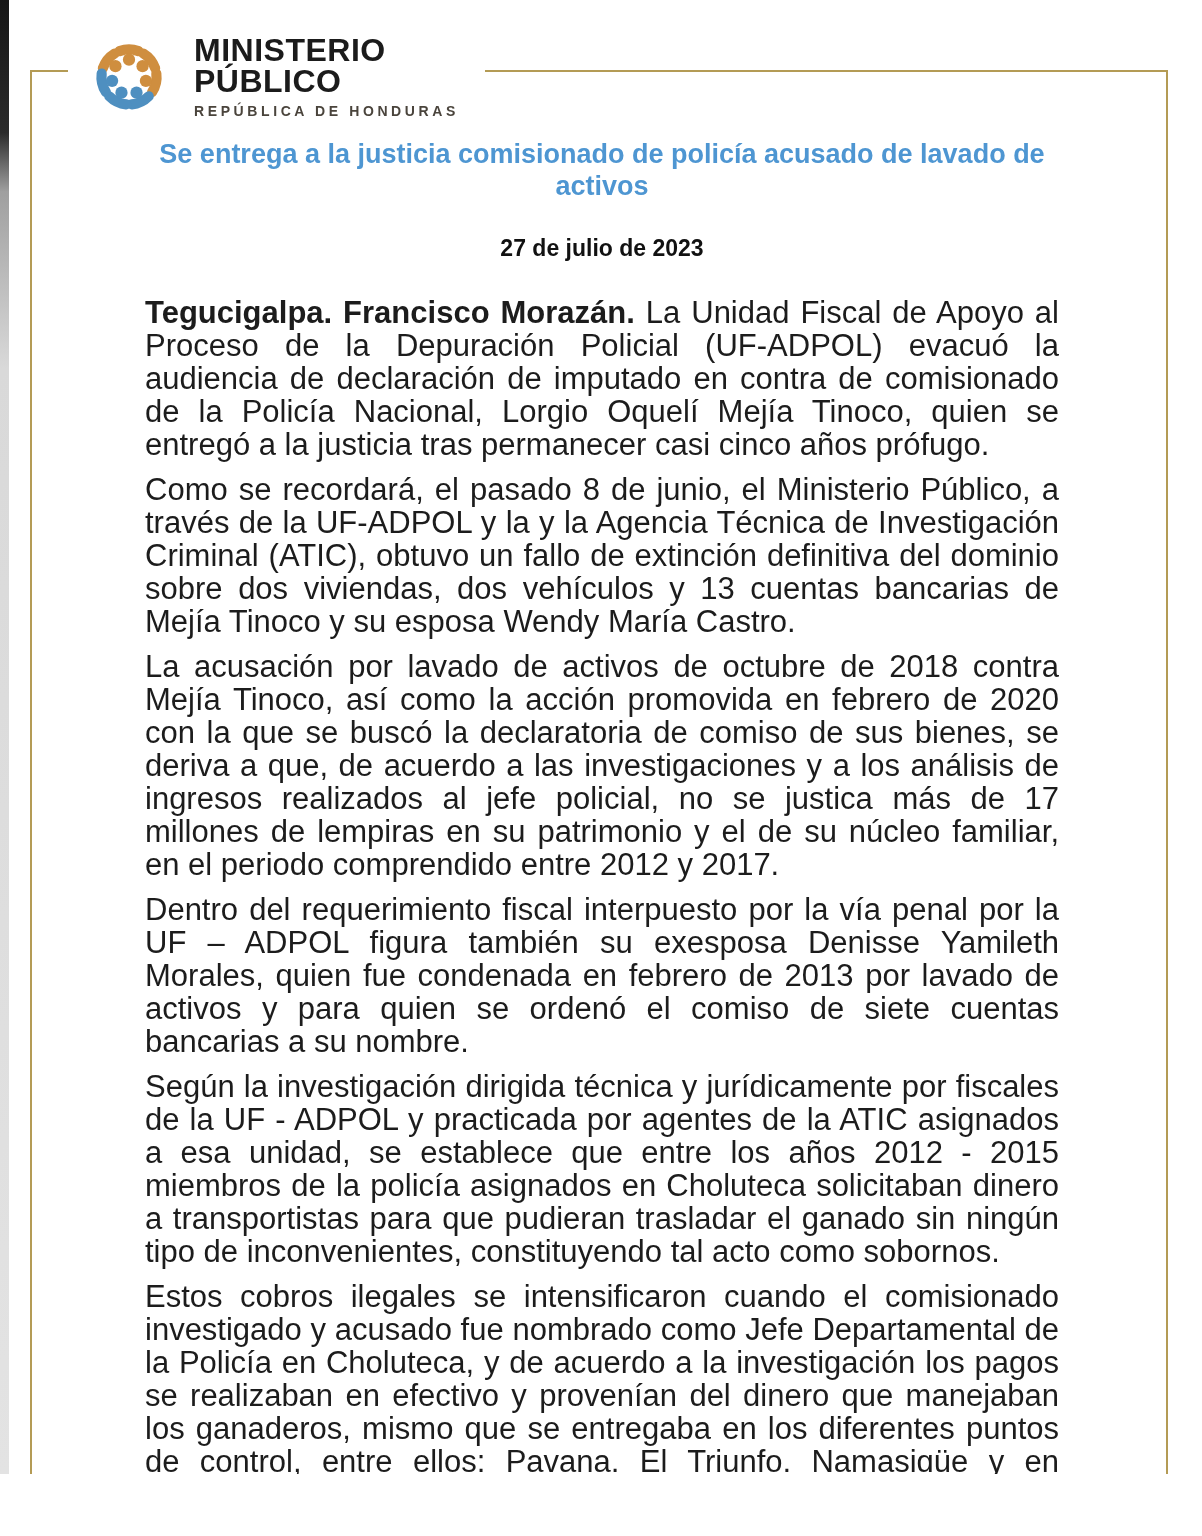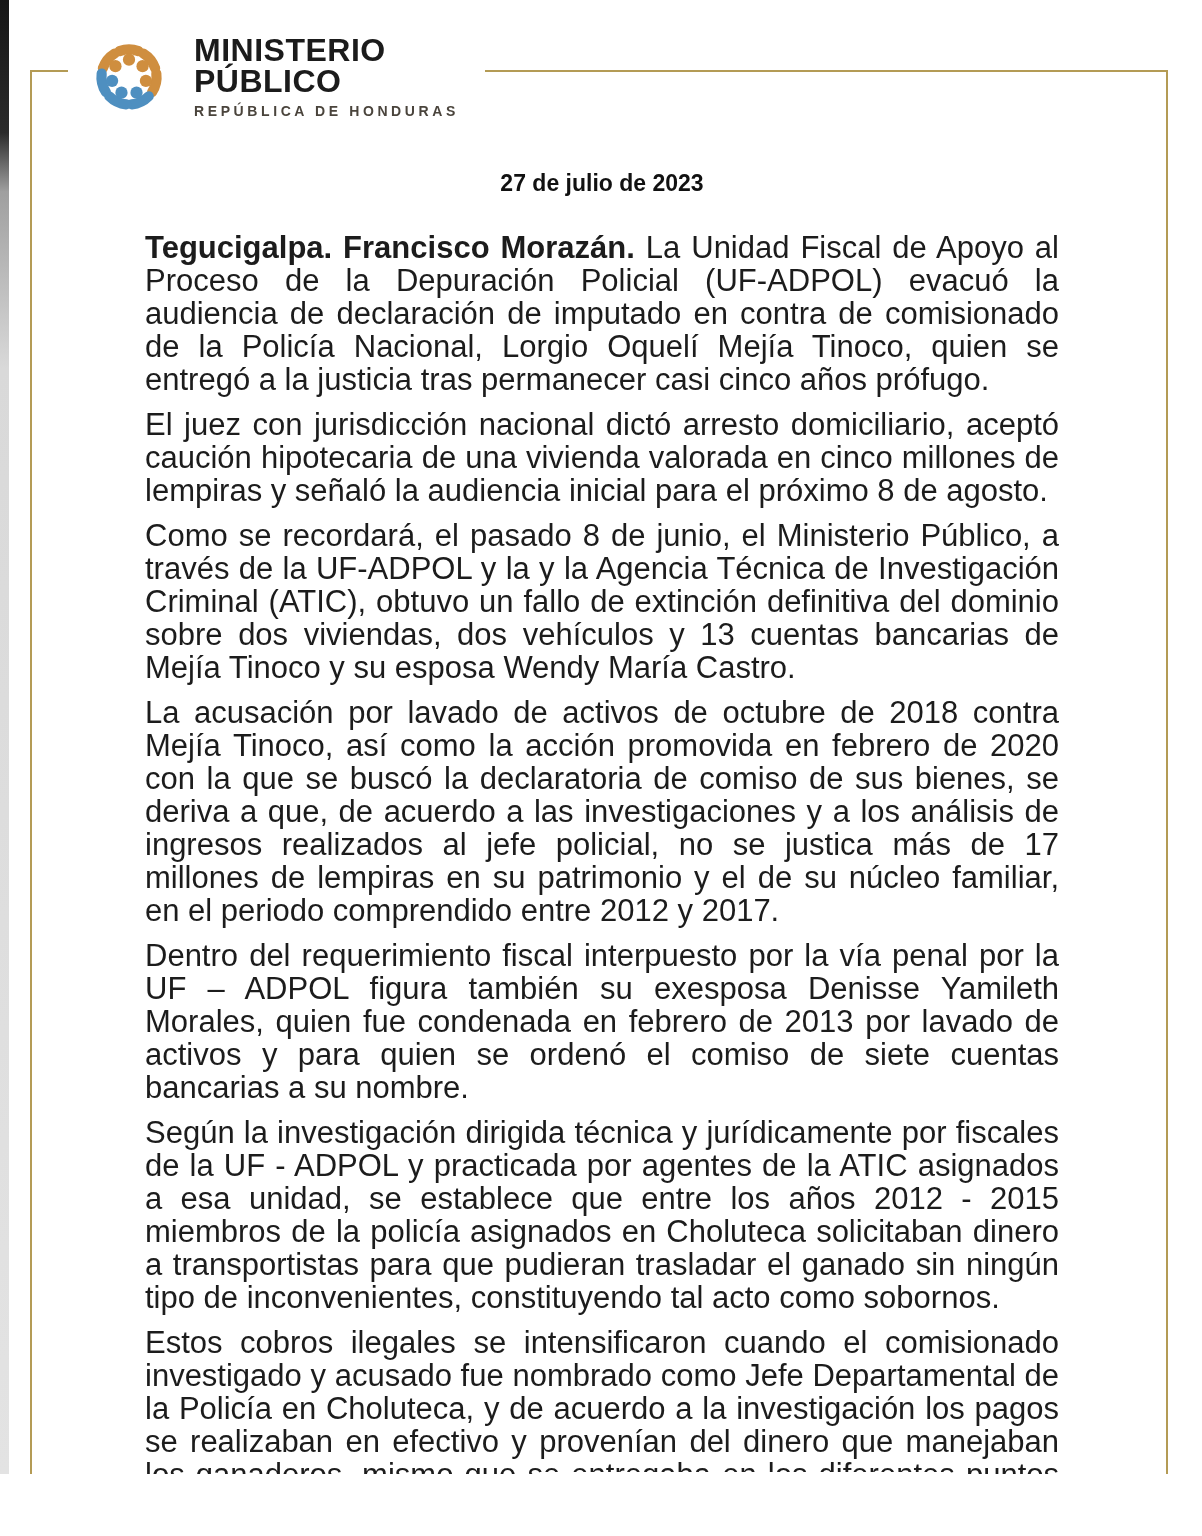--- a/index.html
+++ b/index.html
@@ -102,25 +102,25 @@
       </g>
     </svg>
     <div class="logo-text">
       <div class="logo-name">MINISTERIO</div>
       <div class="logo-name">PÚBLICO</div>
       <div class="logo-subtitle">REPÚBLICA DE HONDURAS</div>
     </div>
   </div>
 
   <div class="content">
+    <h1 class="doc-title">Se entrega a la justicia comisionado de policía acusado de lavado de activos</h1>
     <div class="doc-date">27 de julio de 2023</div>
 
     <div class="body-text">
       <p class="lead"><span class="lead-bold">Tegucigalpa. Francisco Morazán.</span><span> La Unidad Fiscal de Apoyo al Proceso de la Depuración Policial (UF-ADPOL) evacuó la audiencia de declaración de imputado en contra de comisionado de la Policía Nacional, Lorgio Oquelí Mejía Tinoco, quien se entregó a la justicia tras permanecer casi cinco años prófugo.</span></p>
-      <p>El juez con jurisdicción nacional dictó arresto domiciliario, aceptó caución hipotecaria de una vivienda valorada en cinco millones de lempiras y señaló la audiencia inicial para el próximo 8 de agosto.</p>
       <p>Como se recordará, el pasado 8 de junio, el Ministerio Público, a través de la UF-ADPOL y la y la Agencia Técnica de Investigación Criminal (ATIC), obtuvo un fallo de extinción definitiva del dominio sobre dos viviendas, dos vehículos y 13 cuentas bancarias de Mejía Tinoco y su esposa Wendy María Castro.</p>
       <p>La acusación por lavado de activos de octubre de 2018 contra Mejía Tinoco, así como la acción promovida en febrero de 2020 con la que se buscó la declaratoria de comiso de sus bienes, se deriva a que, de acuerdo a las investigaciones y a los análisis de ingresos realizados al jefe policial, no se justica más de 17 millones de lempiras en su patrimonio y el de su núcleo familiar, en el periodo comprendido entre 2012 y 2017.</p>
       <p>Dentro del requerimiento fiscal interpuesto por la vía penal por la UF – ADPOL figura también su exesposa Denisse Yamileth Morales, quien fue condenada en febrero de 2013 por lavado de activos y para quien se ordenó el comiso de siete cuentas bancarias a su nombre.</p>
       <p>Según la investigación dirigida técnica y jurídicamente por fiscales de la UF - ADPOL y practicada por agentes de la ATIC asignados a esa unidad, se establece que entre los años 2012 - 2015 miembros de la policía asignados en Choluteca solicitaban dinero a transportistas para que pudieran trasladar el ganado sin ningún tipo de inconvenientes, constituyendo tal acto como sobornos.</p>
       <p>Estos cobros ilegales se intensificaron cuando el comisionado investigado y acusado fue nombrado como Jefe Departamental de la Policía en Choluteca, y de acuerdo a la investigación los pagos se realizaban en efectivo y provenían del dinero que manejaban los ganaderos, mismo que se entregaba en los diferentes puntos de control, entre ellos: Pavana, El Triunfo, Namasigüe y en algunas ocasiones en las Instalaciones de la Asociación de Ganaderos de Choluteca (AGACH).</p>
       <p>Para realizar esta conducta y a partir de la designación del comisionado como jefe, se conformó una estructura criminal, de la que eran parte miembros de la Unidad Departamental de Prevención (UDEP) y de la Dirección de Servicios Especial de Investigación (DNSEI).</p>
     </div>
   </div>
 
   <div class="doc-footer">

